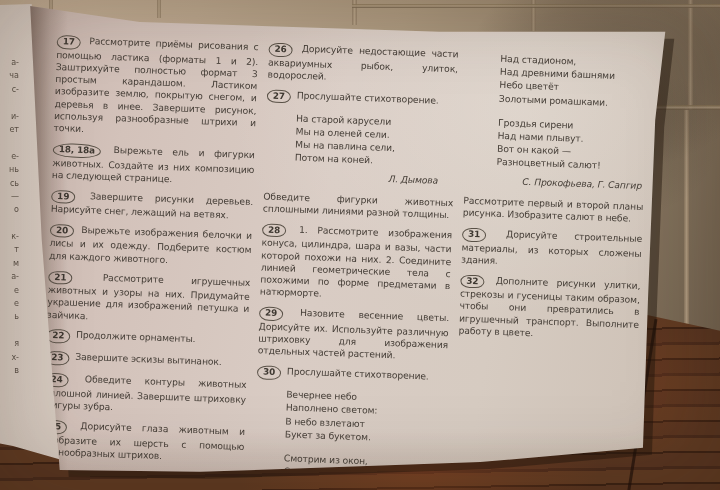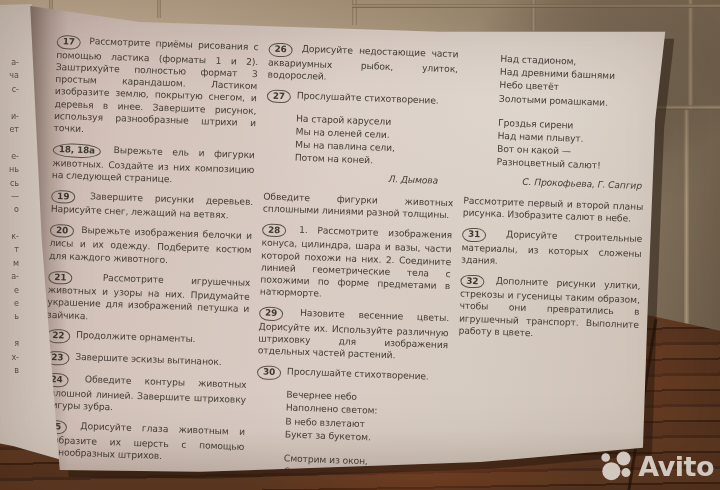--- a/index.html
+++ b/index.html
@@ -210,23 +210,14 @@
           <div class="author">С. Прокофьева, Г. Сапгир</div>
           <p class="para">Рассмотрите первый и второй планы рисунка. Изобразите салют в небе.</p>
           <p class="item"><span class="bub">31</span> <span>Дорисуйте строительные материалы, из которых сложены здания.</span></p>
           <p class="item"><span class="bub">32</span> <span>Дополните рисунки улитки, стрекозы и гусеницы таким образом, чтобы они превратились в игрушечный транспорт. Выполните работу в цвете.</span></p>
         </div>
     </div>
   </div>
 
   <div class="vignette"></div>
 
-  <div class="watermark">
-    <svg width="34" height="32" viewBox="0 0 36 34" fill="#dcd6cd">
-      <circle cx="6" cy="8" r="4.6"></circle>
-      <circle cx="25" cy="9" r="7.4"></circle>
-      <circle cx="12" cy="22.5" r="9.6"></circle>
-      <circle cx="27.5" cy="24" r="4.8"></circle>
-    </svg>
-    <span class="wordmark">Avito</span>
-  </div>
 
 </div>
 
 </body></html>

